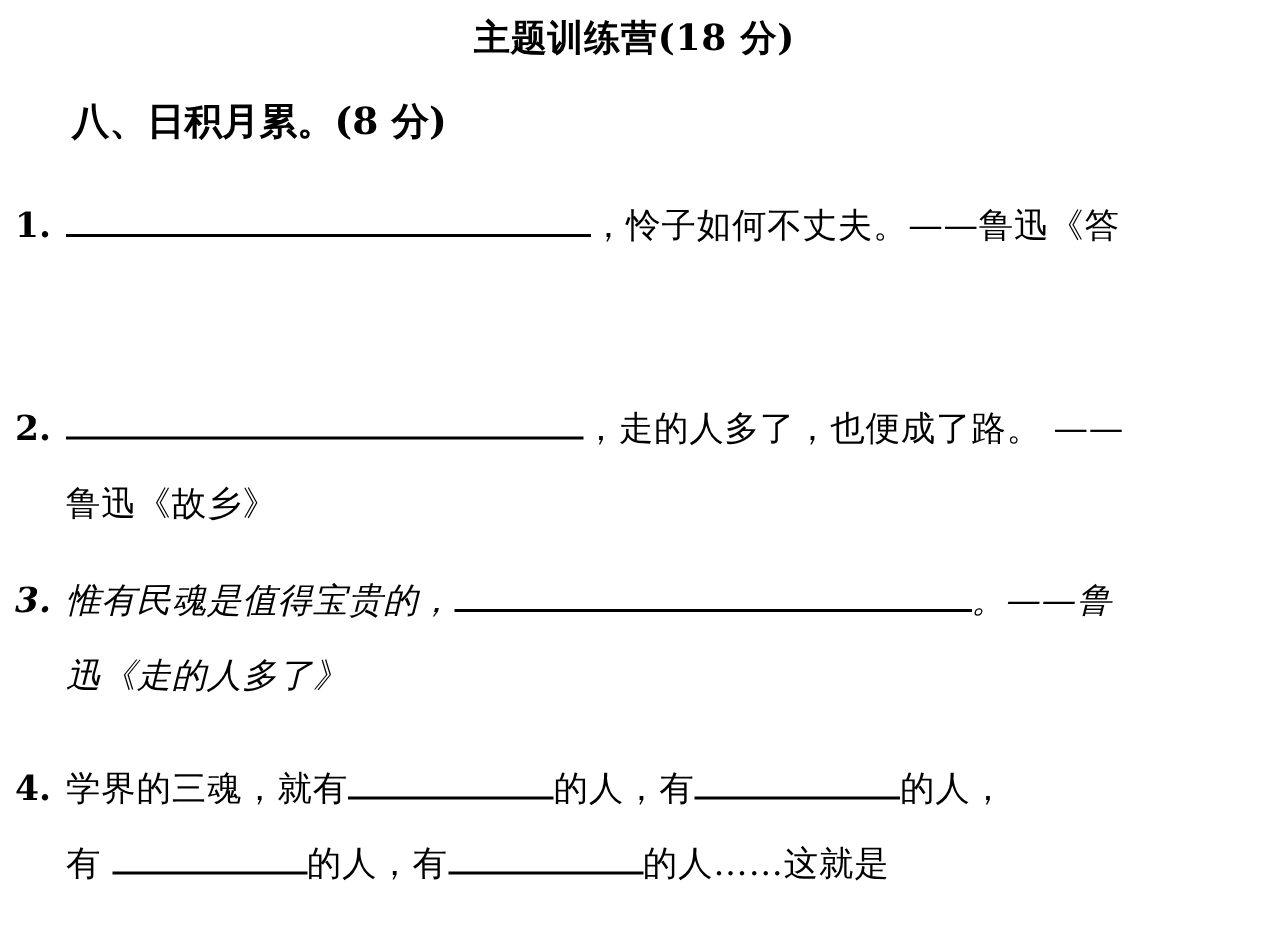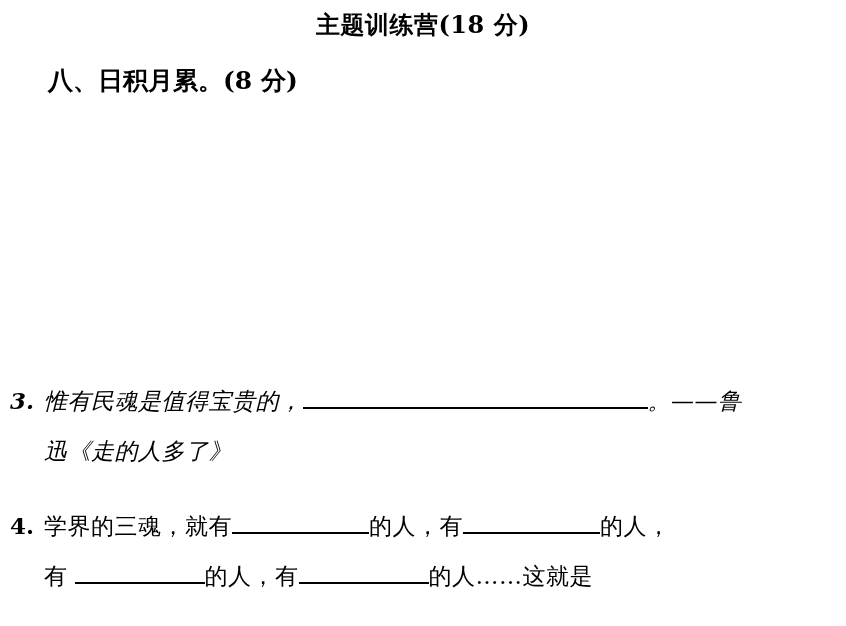--- a/index.html
+++ b/index.html
@@ -111,23 +111,32 @@
 </head>
 <body>
 
 <div class="page">
 
   <div class="doc-title">主题训练营(18 分)</div>
 
   <div class="section-heading">八、日积月累。(8 分)</div>
 
   <div class="question q1">
+    <div class="q-line">
+      <span class="q-num">1.</span><span class="blank blank-xl"></span><span class="q-text">，怜子如何不丈夫。——鲁迅《答</span>
+    </div>
   </div>
 
   <div class="question q2">
+    <div class="q-line">
+      <span class="q-num">2.</span><span class="blank blank-lg"></span><span class="q-text">，走的人多了，也便成了路。 ——</span>
+    </div>
+    <div class="q-line">
+      <span class="q-indent"></span><span class="q-text">鲁迅《故乡》</span>
+    </div>
   </div>
 
   <div class="question q3">
     <div class="q-line">
       <span class="q-num">3.</span><span class="q-text">惟有民魂是值得宝贵的，</span><span class="blank blank-lg"></span><span class="q-text">。——鲁</span>
     </div>
     <div class="q-line">
       <span class="q-indent"></span><span class="q-text">迅《走的人多了》</span>
     </div>
   </div>

